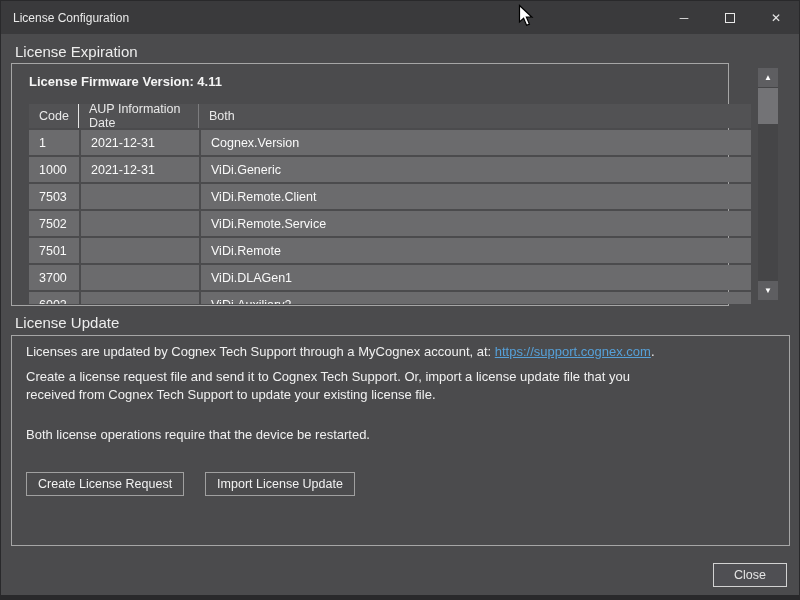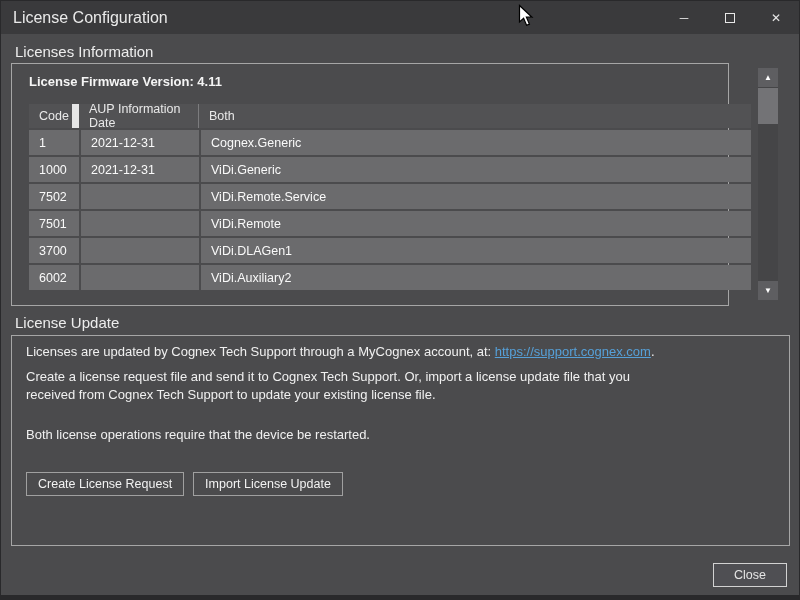--- a/index.html
+++ b/index.html
@@ -8,21 +8,21 @@
     position:relative; width:800px; height:600px;
     background:#4b4b4d;
     border:1px solid #29292b; border-bottom:5px solid #29292b;
     font-family:"Liberation Sans", sans-serif;
     overflow:hidden;
   }
   .titlebar {
     height:33px; background:#3a3a3c; display:flex; align-items:stretch;
   }
   .title {
-    align-self:center; padding-left:12px; font-size:16px; color:#eaeaea;
+    align-self:center; padding-left:12px; font-size:12px; color:#eaeaea;
   }
   .win-controls { margin-left:auto; display:flex; }
   .win-btn {
     width:46px; display:flex; align-items:center; justify-content:center;
     color:#e8e8e8; font-size:12px; cursor:default; background:transparent; border:none;
   }
   .max-glyph { width:10px; height:10px; border:1px solid #e8e8e8; display:inline-block; }
 
   .section-label { position:absolute; font-size:15px; color:#ededed; }
   #sec-info { left:14px; top:42px; }
@@ -38,21 +38,21 @@
   }
 
   .lic-table {
     position:absolute; left:17px; top:40px; width:722px; height:200px;
     overflow:hidden; font-size:12.5px;
   }
   .t-header {
     display:flex; height:24px; background:#525254; color:#e9e9e9; align-items:stretch;
   }
   .t-hcell { display:flex; align-items:center; padding-left:10px; }
-  .t-hcell.c-code { width:50px; border-right:7px solid #e5e5e5; }
+  .t-hcell.c-code { width:50px; border-right:1px solid #e5e5e5; }
   .t-hcell.c-aup  { width:120px; border-right:1px solid #7c7c7e; }
   .t-hcell.c-name { flex:1; }
   .t-row { display:flex; height:25px; margin-top:2px; }
   .t-cell {
     background:#6b6b6d; color:#fafafa; display:flex; align-items:center;
     padding-left:10px;
   }
   .t-cell.c-code { width:50px; margin-right:2px; }
   .t-cell.c-aup  { width:118px; margin-right:2px; }
   .t-cell.c-name { flex:1; }
@@ -69,21 +69,21 @@
   .sb-up { top:0; }
   .sb-down { bottom:0; }
   .sb-thumb { position:absolute; left:0; top:20px; width:20px; height:36px; background:#737376; }
 
   .upd-text { position:absolute; left:14px; font-size:13px; color:#f0f0f0; line-height:18px; }
   #p1 { top:7px; }
   #p2 { top:32px; white-space:pre-line; }
   #p3 { top:90px; }
   .link { color:#56a0d8; text-decoration:underline; cursor:pointer; }
 
-  .btn-row { position:absolute; left:14px; top:136px; display:flex; gap:9px; }
+  .btn-row { position:absolute; left:14px; top:136px; display:flex; gap:21px; }
   .dlg-btn {
     background:transparent; border:1px solid #a0a0a0; color:#f2f2f2;
     font-family:"Liberation Sans", sans-serif; font-size:12.5px;
     height:24px; padding:0 11px; cursor:default;
   }
 
   .close-btn {
     position:absolute; left:712px; top:562px; width:74px; height:24px;
     background:#4f4f53; border:1px solid #d2d2d2; color:#e5e5e5;
     font-family:"Liberation Sans", sans-serif; font-size:12.5px; cursor:default;
@@ -104,41 +104,46 @@
       </button>
       <button class="win-btn">
         <span class="max-glyph"></span>
       </button>
       <button class="win-btn">
         <span>✕</span>
       </button>
     </div>
   </div>
 
-  <div class="section-label" id="sec-info">Licenses Information</div>
+  <div class="section-label" id="sec-info">License Expiration</div>
 
   <div class="groupbox" id="box-info">
     <div class="fw-version">License Firmware Version: 4.11</div>
 
     <div class="lic-table">
       <div class="t-header">
         <div class="t-hcell c-code">Code</div>
         <div class="t-hcell c-aup">AUP Information Date</div>
         <div class="t-hcell c-name">Both</div>
       </div>
 
       <div class="t-row">
         <div class="t-cell c-code">1</div>
         <div class="t-cell c-aup">2021-12-31</div>
-        <div class="t-cell c-name">Cognex.Generic</div>
+        <div class="t-cell c-name">Cognex.Version</div>
       </div>
       <div class="t-row">
         <div class="t-cell c-code">1000</div>
         <div class="t-cell c-aup">2021-12-31</div>
         <div class="t-cell c-name">ViDi.Generic</div>
+      </div>
+      <div class="t-row">
+        <div class="t-cell c-code">7503</div>
+        <div class="t-cell c-aup"></div>
+        <div class="t-cell c-name">ViDi.Remote.Client</div>
       </div>
       <div class="t-row">
         <div class="t-cell c-code">7502</div>
         <div class="t-cell c-aup"></div>
         <div class="t-cell c-name">ViDi.Remote.Service</div>
       </div>
       <div class="t-row">
         <div class="t-cell c-code">7501</div>
         <div class="t-cell c-aup"></div>
         <div class="t-cell c-name">ViDi.Remote</div>

